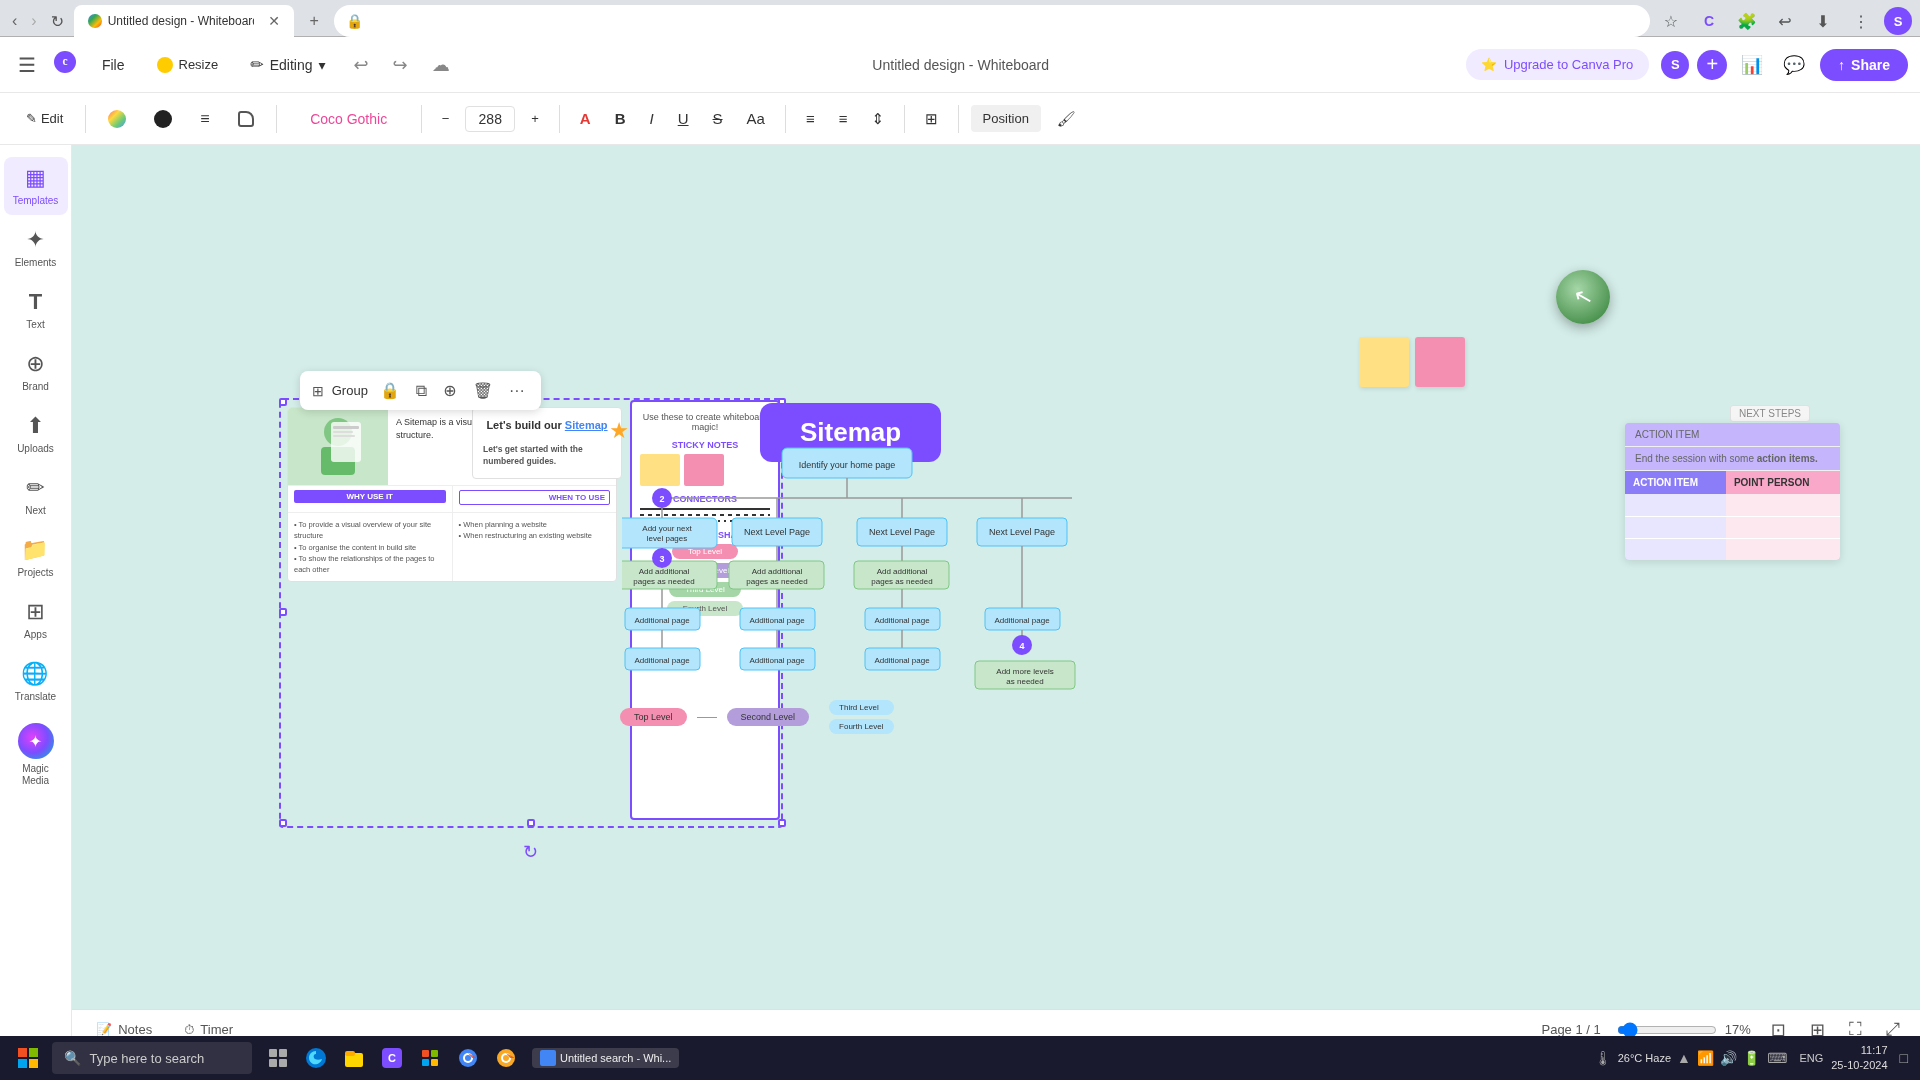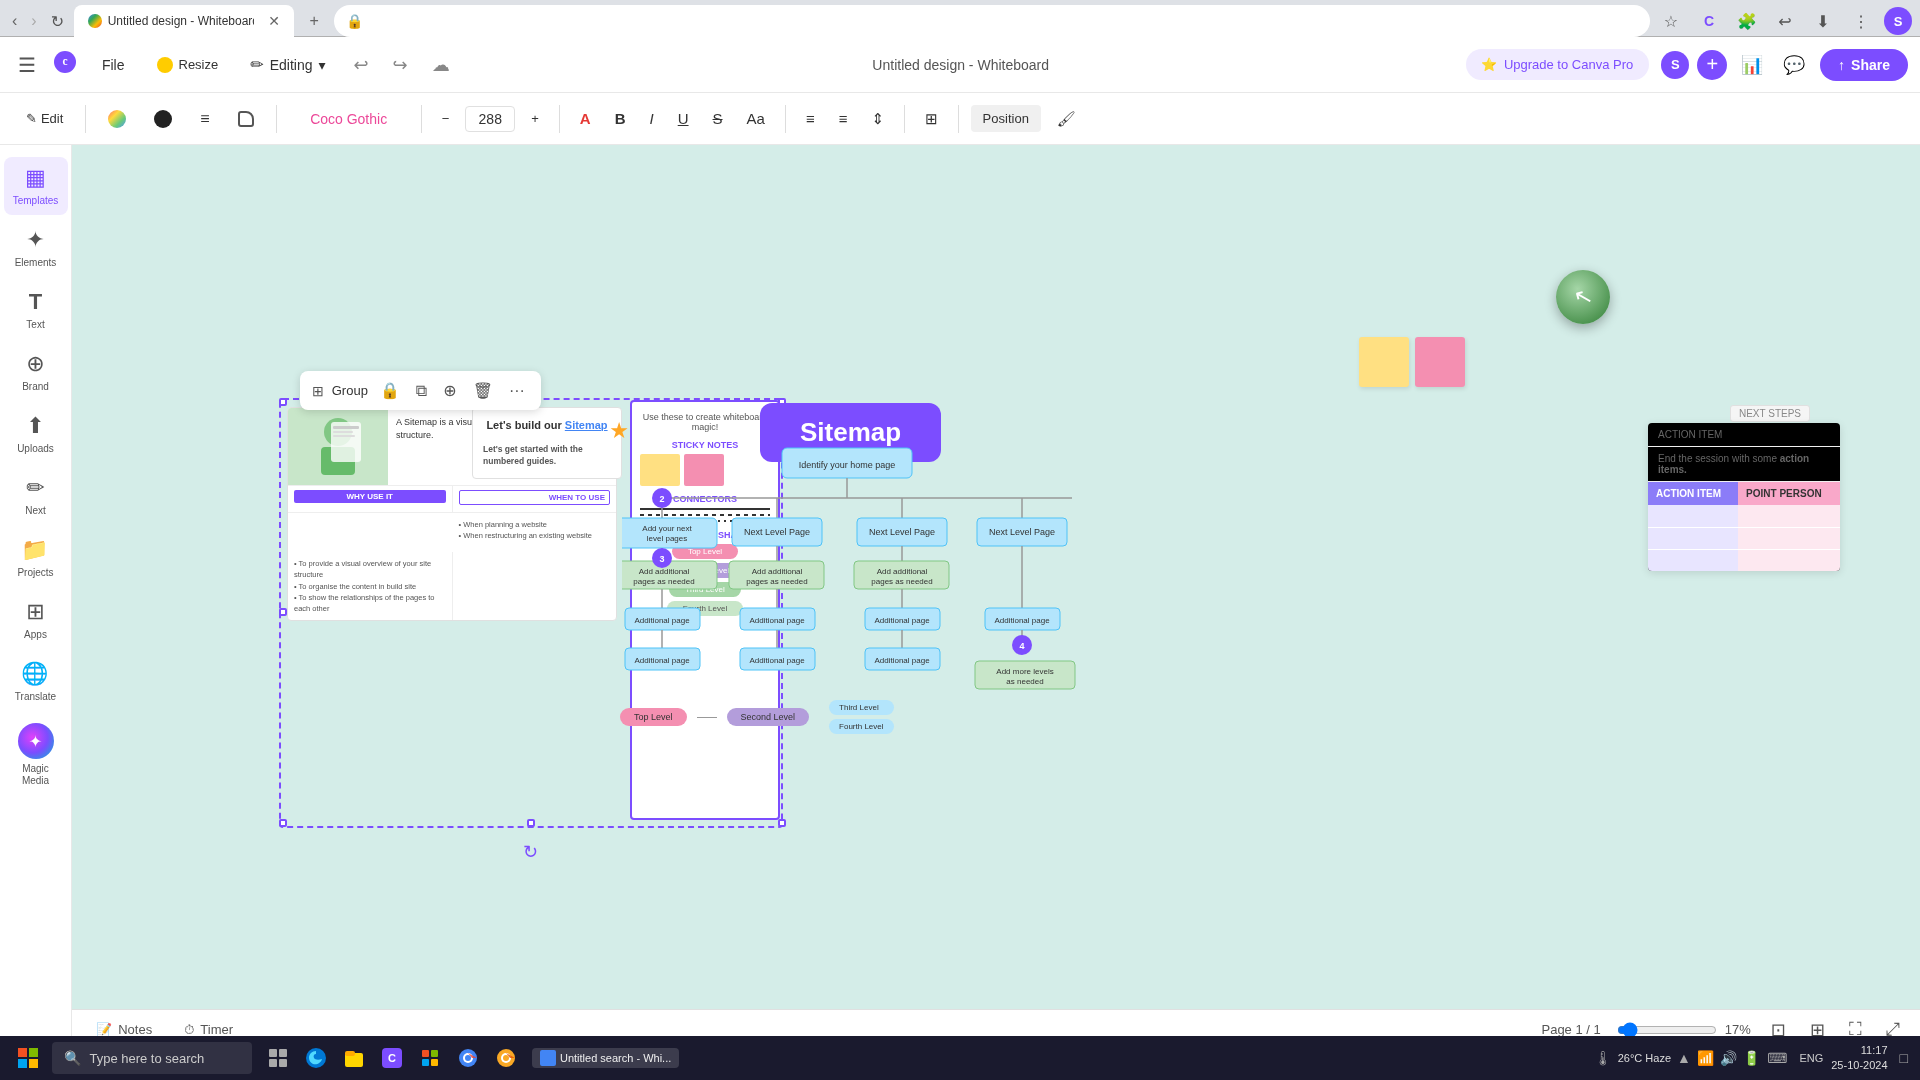--- a/index.html
+++ b/index.html
@@ -539,21 +539,21 @@
       <div style="display:flex;border-bottom:1px solid #eee;">
         <div style="flex:1;padding:4px 6px;border-right:1px solid #eee;">
           <div style="background:#7c4dff;color:white;font-size:8px;font-weight:bold;padding:2px 4px;border-radius:2px;text-align:center;margin-bottom:3px;">WHY USE IT</div>
         </div>
         <div style="flex:1;padding:4px 6px;">
           <div style="border:1px solid #7c4dff;color:#7c4dff;font-size:8px;font-weight:bold;padding:2px 4px;border-radius:2px;text-align:right;margin-bottom:3px;">WHEN TO USE</div>
         </div>
       </div>
 
       <div style="display:flex;">
-        <div style="flex:1;padding:6px;border-right:1px solid #eee;font-size:7.5px;color:#555;line-height:1.5;margin-top:39px;">
+        <div style="flex:1;padding:6px;border-right:1px solid #eee;font-size:7.5px;color:#555;line-height:1.5;">
           <div>• To provide a visual overview of your site structure</div>
           <div>• To organise the content in build site</div>
           <div>• To show the relationships of the pages to each other</div>
         </div>
         <div style="flex:1;padding:6px;font-size:7.5px;color:#555;line-height:1.5;">
           <div>• When planning a website</div>
           <div>• When restructuring an existing website</div>
         </div>
       </div>
     </div>
@@ -599,21 +599,21 @@
 
     <div style="position:absolute;top:192px;right:455px;display:flex;gap:6px;">
       <div style="width:50px;height:50px;background:#ffe082;border-radius:3px;box-shadow:1px 2px 4px rgba(0,0,0,0.1);"></div>
       <div style="width:50px;height:50px;background:#f48fb1;border-radius:3px;box-shadow:1px 2px 4px rgba(0,0,0,0.1);"></div>
     </div>
 
     <div style="position:absolute;top:260px;right:110px;background:#f5f5f5;border:1px solid #e0e0e0;border-radius:3px;padding:2px 8px;font-size:10px;color:#888;">NEXT STEPS</div>
 
     <div style="position:absolute;top:272px;right:90px;font-size:24px;color:#ff9800;">➤</div>
 
-    <div style="position:absolute;top:278px;right:80px;width:192px;background:#000000;border-radius:4px;box-shadow:0 2px 8px rgba(0,0,0,0.12);overflow:hidden;">
+    <div style="position:absolute;top:278px;right:80px;width:215px;background:#c4b5fd;border-radius:4px;box-shadow:0 2px 8px rgba(0,0,0,0.12);overflow:hidden;">
       <div style="padding:6px 10px;font-size:10px;color:#666;border-bottom:1px solid #f0f0f0;">ACTION ITEM</div>
       <div style="padding:6px 10px;font-size:10px;color:#666;border-bottom:1px solid #f0f0f0;">End the session with some <strong>action items.</strong></div>
       <table style="width:100%;border-collapse:collapse;">
         <thead>
           <tr>
             <th style="background:#8b7cf8;color:white;padding:6px 8px;font-size:10px;text-align:left;">ACTION ITEM</th>
             <th style="background:#f9a8c9;color:#333;padding:6px 8px;font-size:10px;text-align:left;">POINT PERSON</th>
           </tr>
         </thead>
         <tbody>

